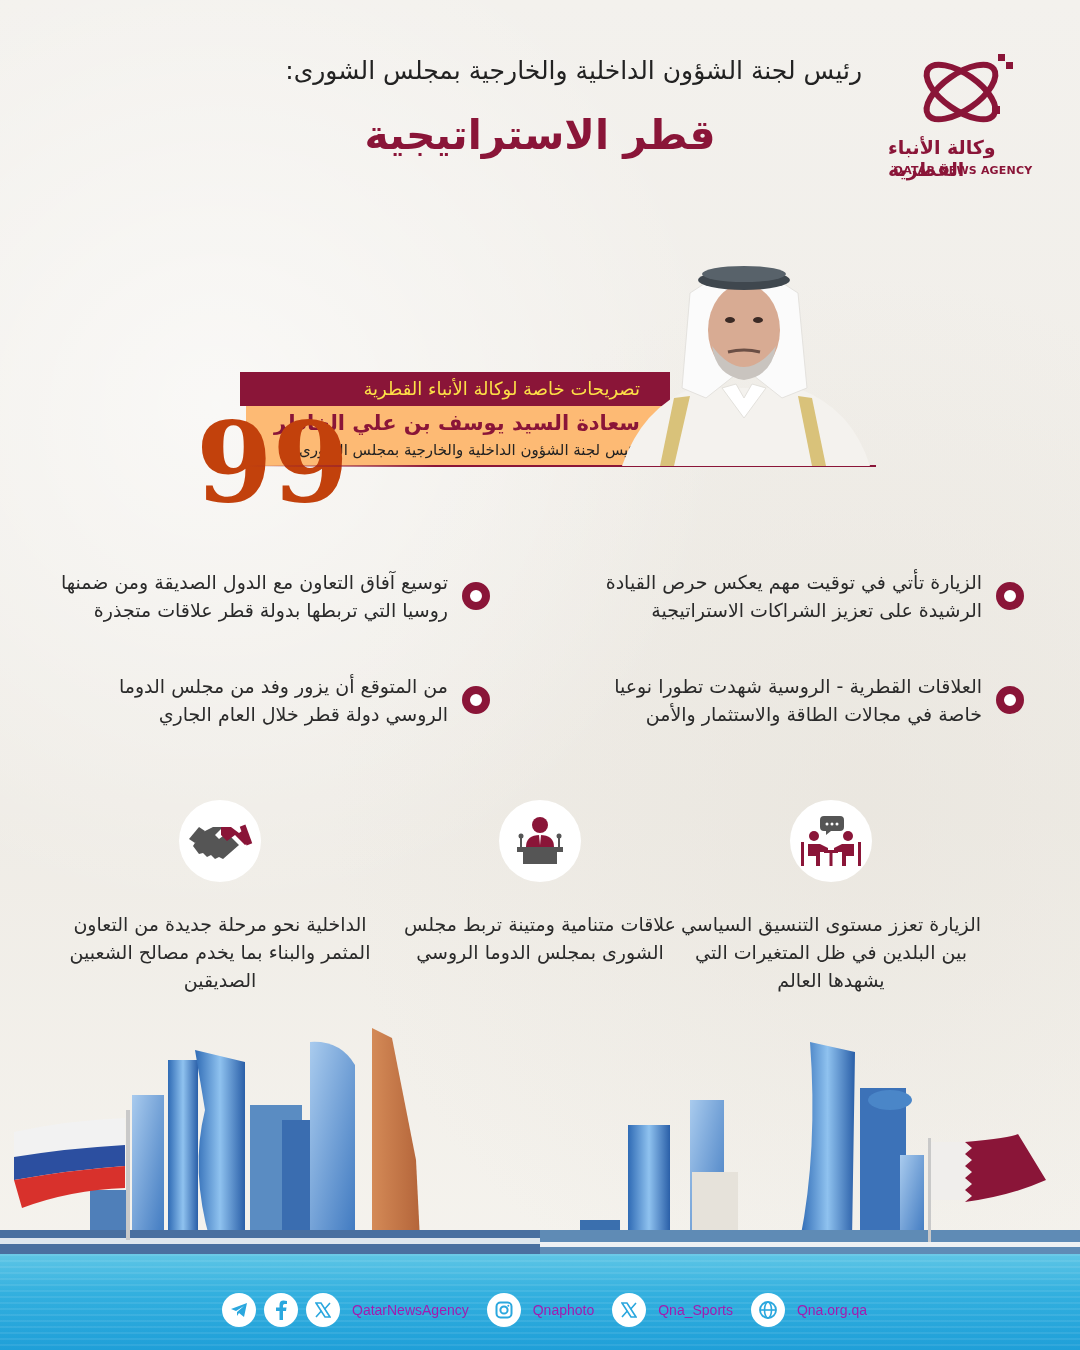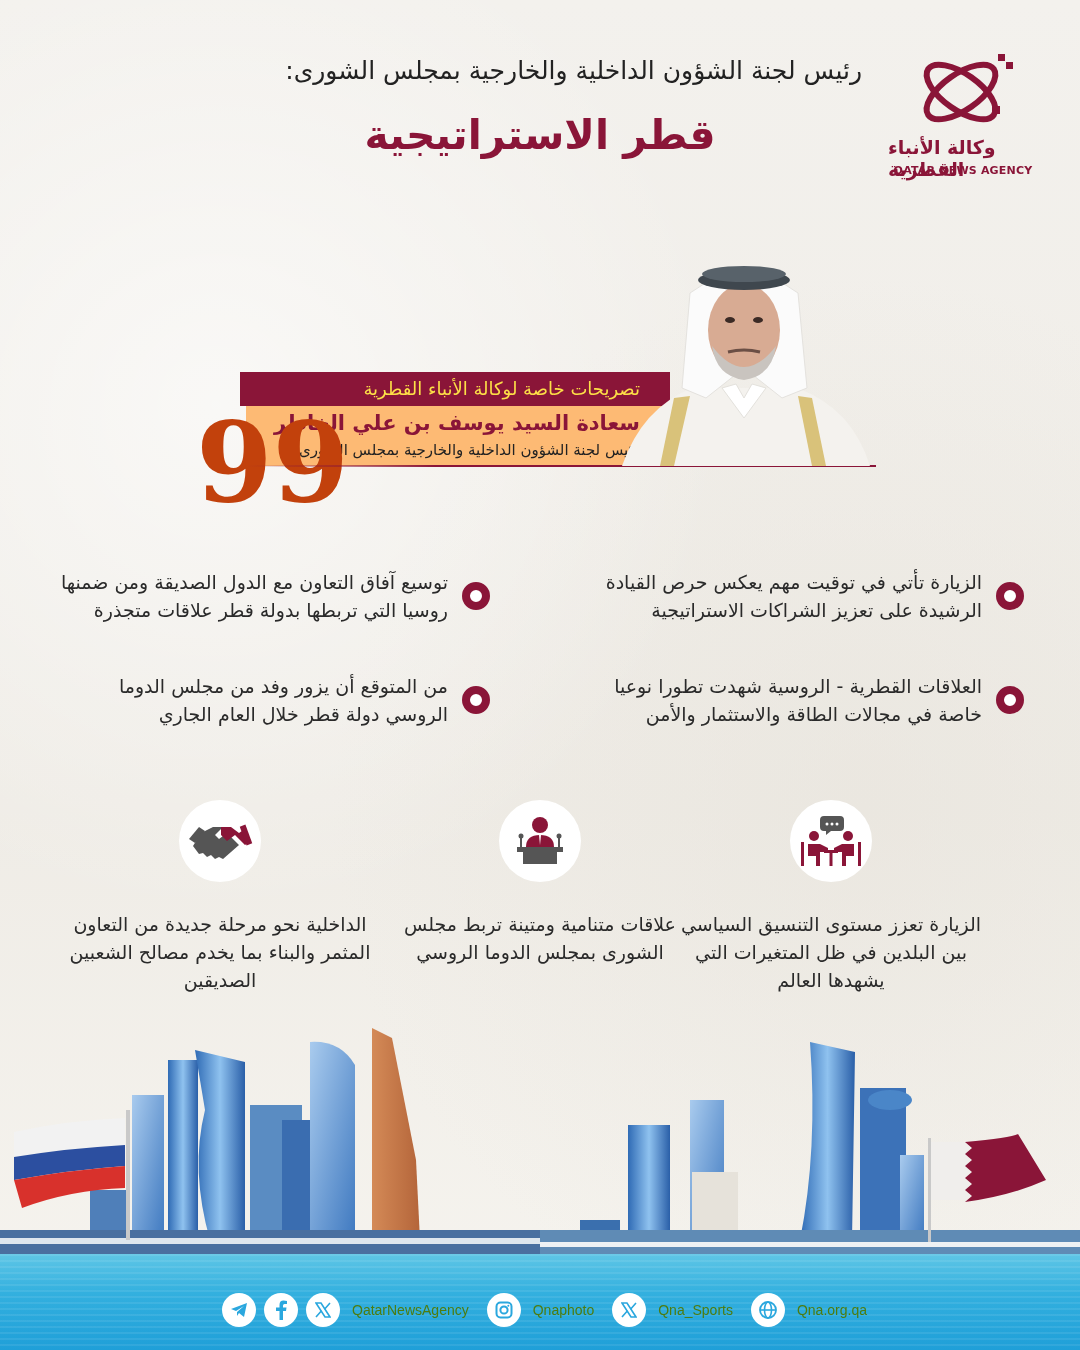--- a/index.html
+++ b/index.html
@@ -48,21 +48,21 @@
   
   .skyline { left: 0; top: 1020px; width: 1080px; height: 240px; direction: ltr; }
   .water { left: 0; top: 1254px; width: 1080px; height: 96px;
     background: linear-gradient(180deg, #5fc6e6 0%, #33b0df 40%, #1f9fd8 100%); }
   .water::after { content:""; position:absolute; inset:0;
     background: repeating-linear-gradient(180deg, rgba(255,255,255,0.08) 0 2px, rgba(0,0,0,0) 2px 6px); }
 
   
   .social { left: 222px; top: 1290px; height: 40px; display: flex; align-items: center; direction: ltr; gap: 8px; }
   .social .ic { width: 34px; height: 34px; border-radius: 50%; background: #fff; display: flex; align-items: center; justify-content: center; }
-  .social .lbl { color: #4d7c0f; font-size: 14px; margin: 0 10px 0 4px; font-family: "Liberation Sans", sans-serif; }
+  .social .lbl { color: #a21caf; font-size: 14px; margin: 0 10px 0 4px; font-family: "Liberation Sans", sans-serif; }
 </style>
 </head>
 <body>
 
 <div class="abs logo">
   <svg width="100" height="82" viewBox="0 0 100 82">
     <ellipse cx="45" cy="42" rx="40" ry="18" transform="rotate(35 45 42)" fill="none" stroke="#8a1538" stroke-width="6"></ellipse>
     <ellipse cx="45" cy="42" rx="40" ry="18" transform="rotate(-35 45 42)" fill="none" stroke="#8a1538" stroke-width="6"></ellipse>
     <rect x="82" y="4" width="7" height="7" fill="#8a1538"></rect>
     <rect x="90" y="12" width="7" height="7" fill="#8a1538"></rect>

